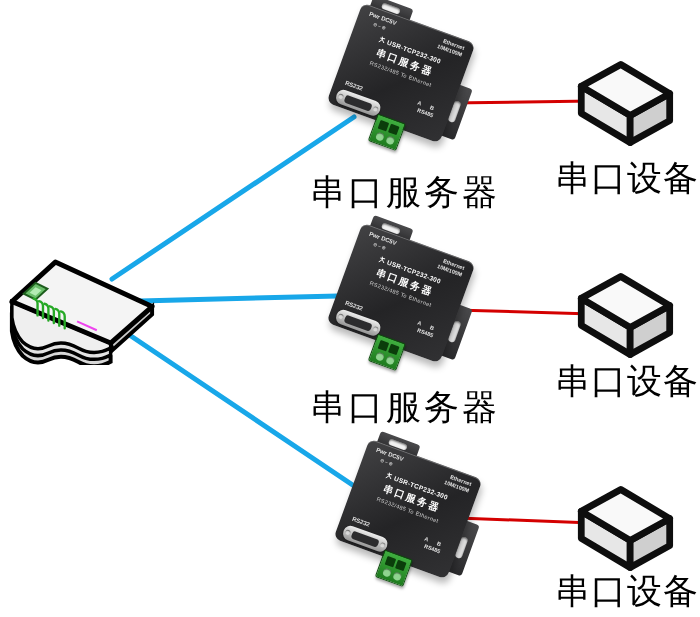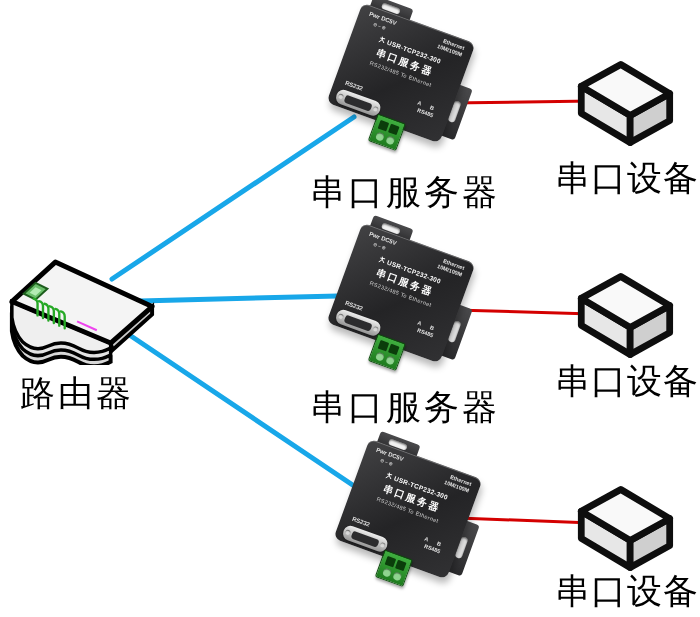--- a/index.html
+++ b/index.html
@@ -85,21 +85,20 @@
         <path d="M36,64 L36,52 Q36,48 32,47"></path>
         <path d="M41.5,66.6 L41.5,54.6 Q41.5,50.6 37.5,49.6"></path>
         <path d="M47,69.2 L47,57.2 Q47,53.2 43,52.2"></path>
         <path d="M52.5,71.8 L52.5,59.8 Q52.5,55.8 48.5,54.8"></path>
         <path d="M58,74.4 L58,62.4 Q58,58.4 54,57.4"></path>
         <path d="M63.5,77 L63.5,65 Q63.5,61 59.5,60"></path>
       </g>
       <path d="M76,70 L96,79" stroke="#ee44ee" stroke-width="2"></path>
     </svg>
   </div>
-  <div class="caption caption-lg" style="left:2px; top:374px; width:150px;">路由器</div>
 
   <div class="component server" style="left:326px; top:4px;">
     <div class="server-rot">
       <div class="flange flange-top">
           <span class="hole"></span>
         </div>
       <div class="flange flange-right">
           <span class="hole"></span>
         </div>
       <div class="server-body">

